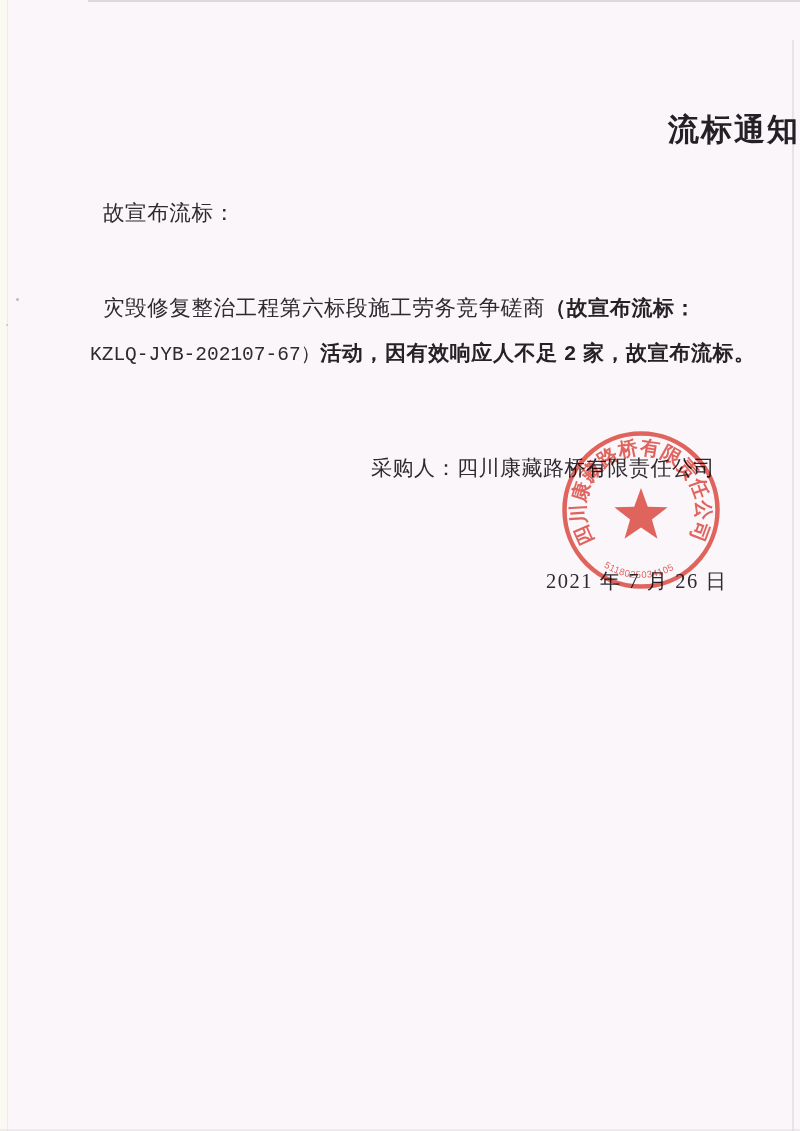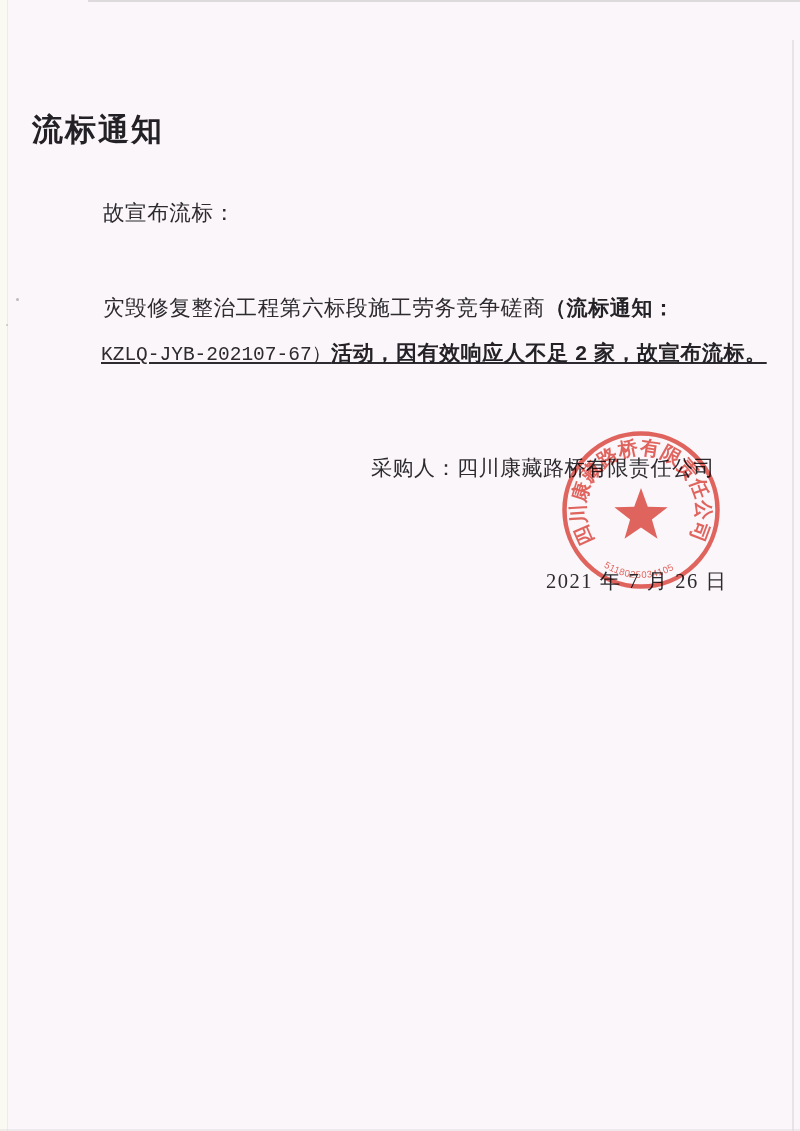--- a/index.html
+++ b/index.html
@@ -8,32 +8,32 @@
     --seal:#e0463d;
   }
   html,body{margin:0;padding:0;background:var(--paper);}
   .page{
     position:relative;width:800px;height:1131px;background:var(--paper);
     overflow:hidden;color:var(--ink);
     font-family:"Liberation Serif","DejaVu Serif",serif;
   }
   .title{
     position:absolute;top:109px;left:0;width:800px;box-sizing:border-box;
-    padding-left:32px;margin:0;text-align:left;
+    padding-left:32px;margin:0;text-align:right;
     font-family:"Liberation Sans","DejaVu Sans",sans-serif;
     font-weight:700;font-size:31px;letter-spacing:2px;color:#232125;
   }
   .bodyline{
     position:absolute;font-size:21.5px;letter-spacing:0.6px;
     white-space:nowrap;color:var(--ink);
   }
   #line-salutation{top:198px;left:103px;}
   #line-1{top:246px;left:135px;}
   #line-2{top:293px;left:103px;}
-  #line-3{top:339px;left:101px;text-decoration:underline;}
+  #line-3{top:339px;left:90px;}
   .boldseg{
     font-family:"Liberation Sans","DejaVu Sans",sans-serif;
     font-weight:700;font-size:21px;color:#242226;
   }
   .codeseg{
     font-family:"Liberation Mono","DejaVu Sans Mono",monospace;
     font-size:19.5px;letter-spacing:0;
   }
   .buyer{
     position:absolute;top:454px;left:371px;font-size:21px;
@@ -81,21 +81,21 @@
   <div class="edge-right"></div>
   <div class="edge-bottom"></div>
   <div class="speck" id="speck-1"></div>
   <div class="speck" id="speck-2"></div>
 
   <h1 class="title">流标通知</h1>
 
   <div class="bodyline" id="line-salutation">故宣布流标：</div>
 
 
-  <div class="bodyline" id="line-2"><span>灾毁修复整治工程第六标段施工劳务竞争磋商</span><span class="boldseg">（流标通知：</span></div>
+  <div class="bodyline" id="line-2"><span>灾毁修复整治工程第六标段施工劳务竞争磋商</span><span class="boldseg">（故宣布流标：</span></div>
 
   <div class="bodyline" id="line-3"><span class="codeseg">KZLQ-JYB-202107-67）</span><span class="boldseg">活动，因有效响应人不足 2 家，故宣布流标。</span></div>
 
   <div class="buyer">采购人：四川康藏路桥有限责任公司</div>
 
   <div class="dateline">2021 年 7 月 26 日</div>
 
   <svg class="seal-svg" viewBox="0 0 800 1131" xmlns="http://www.w3.org/2000/svg">
     <circle class="seal-ring" cx="641" cy="510" r="76.5"></circle>
     <polygon class="seal-star" points="641,488 647.8,506.7 667.6,507.3 651.9,519.6 657.5,538.7 641,527.5 624.5,538.7 630.1,519.6 614.4,507.3 634.2,506.7"></polygon>

